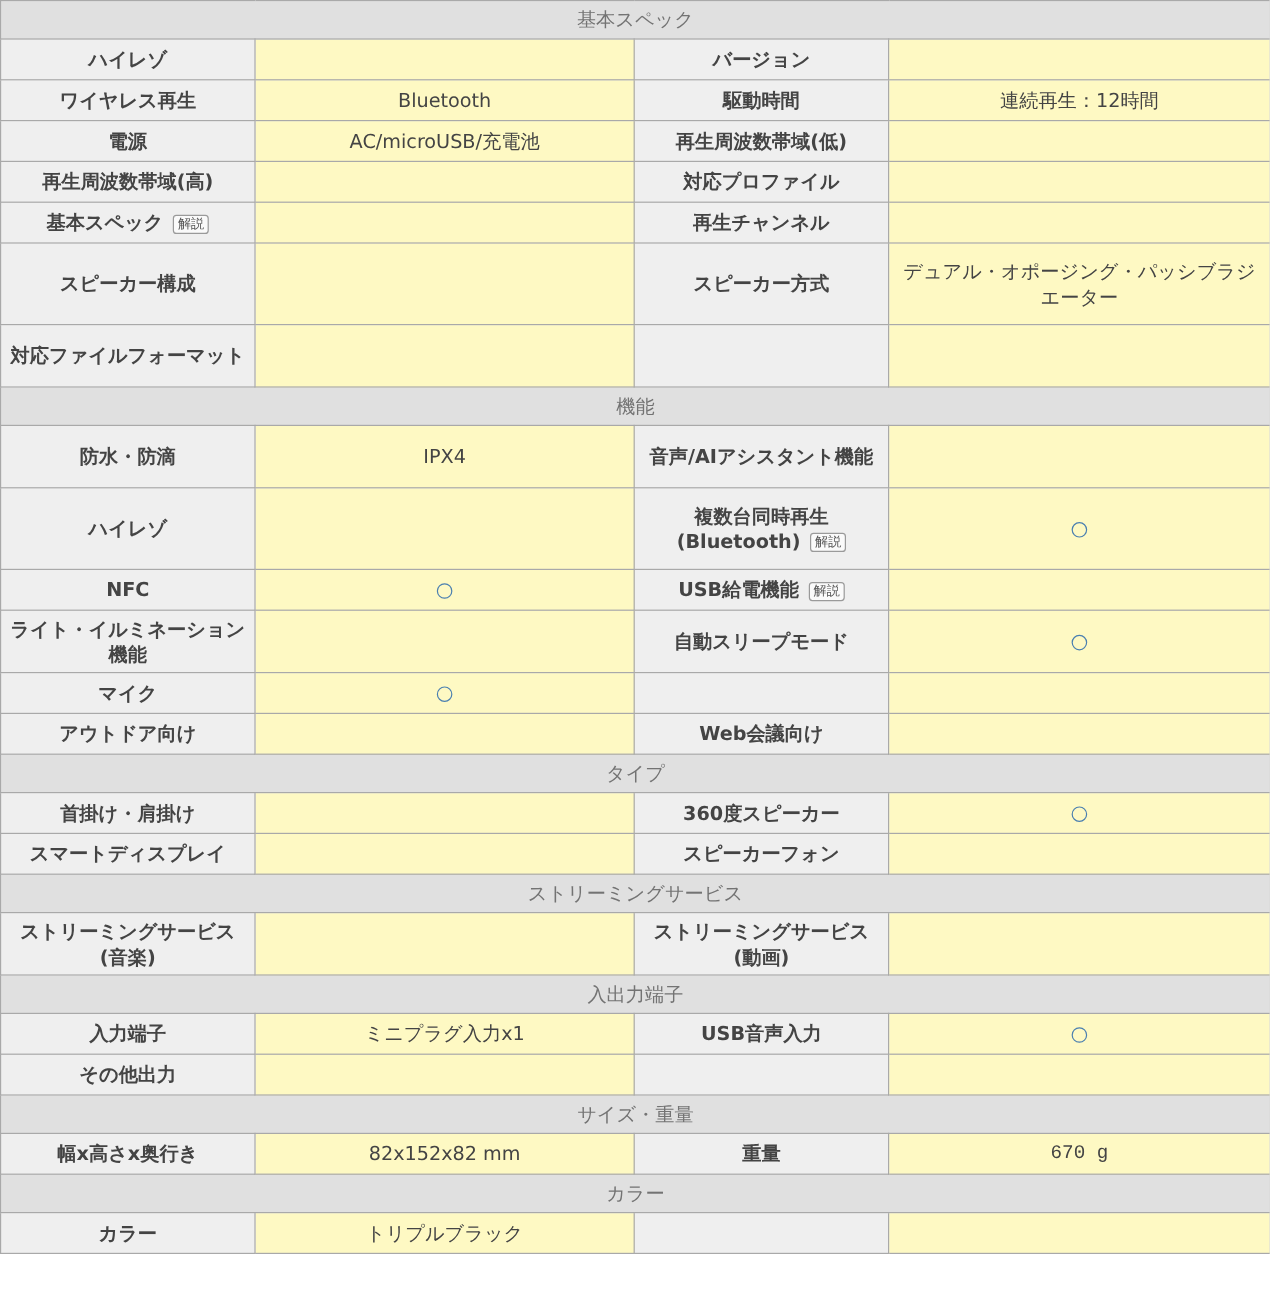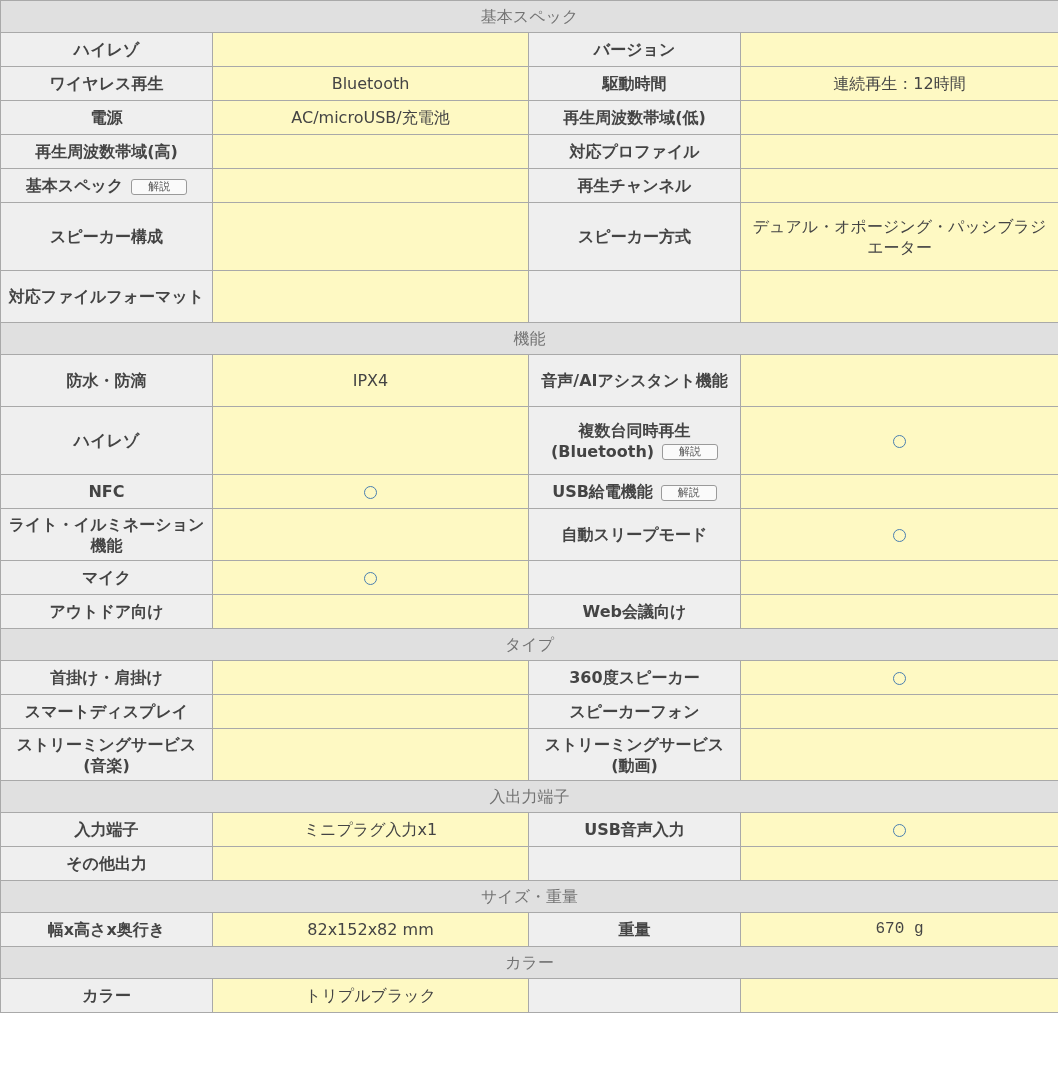--- a/index.html
+++ b/index.html
@@ -6,21 +6,21 @@
   body { width: 1058px; height: 1080px; overflow: hidden; font-family: "DejaVu Sans", "Liberation Sans", sans-serif; color: #333333; }
   table.spec { border-collapse: collapse; width: 1058px; table-layout: fixed; }
   table.spec td, table.spec th { border: 1px solid #a9a9a9; text-align: center; vertical-align: middle; font-size: 16px; line-height: 21px; padding: 0 6px; }
   tr.section th { background: #e0e0e0; font-weight: normal; height: 31px; color: #737373; }
   th.label { background: #efefef; font-weight: bold; color: #444444; }
   td.value { background: #fef9c3; font-weight: normal; color: #444444; }
   .r34 { height: 34px; }
   .r56 { height: 68px; }
   .r53 { height: 52px; }
   .circle { display: inline-block; width: 11px; height: 11px; border: 1.5px solid #4a7fb0; border-radius: 50%; vertical-align: middle; }
-  .badge { display: inline-block; border: 1px solid #9a9a9a; border-radius: 3px; font-size: 11px; line-height: 14px; padding: 0 16px; margin-left: 8px; color: #555555; background: #fafafa; font-weight: normal; vertical-align: middle; cursor: pointer; }
+  .badge { display: inline-block; border: 1px solid #9a9a9a; border-radius: 3px; font-size: 11px; line-height: 14px; padding: 0 3px; margin-left: 8px; color: #555555; background: #fafafa; font-weight: normal; vertical-align: middle; cursor: pointer; }
   .link { color: #2a73b8; font-family: Liberation Mono, monospace; }
 </style>
 </head>
 <body>
 
 <table class="spec">
   <colgroup>
     <col style="width:212px">
       <col style="width:316px">
       <col style="width:212px">
@@ -124,20 +124,23 @@
       <th class="label">360度スピーカー</th>
       <td class="value"><span class="circle"></span></td>
     </tr>
     <tr class="r34">
       <th class="label">スマートディスプレイ</th>
       <td class="value"></td>
       <th class="label">スピーカーフォン</th>
       <td class="value"></td>
     </tr>
 
+    <tr class="section">
+        <th colspan="4">ストリーミングサービス</th>
+      </tr>
     <tr class="r53">
       <th class="label">ストリーミングサービス(音楽)</th>
       <td class="value"></td>
       <th class="label">ストリーミングサービス(動画)</th>
       <td class="value"></td>
     </tr>
 
     <tr class="section">
         <th colspan="4">入出力端子</th>
       </tr>

